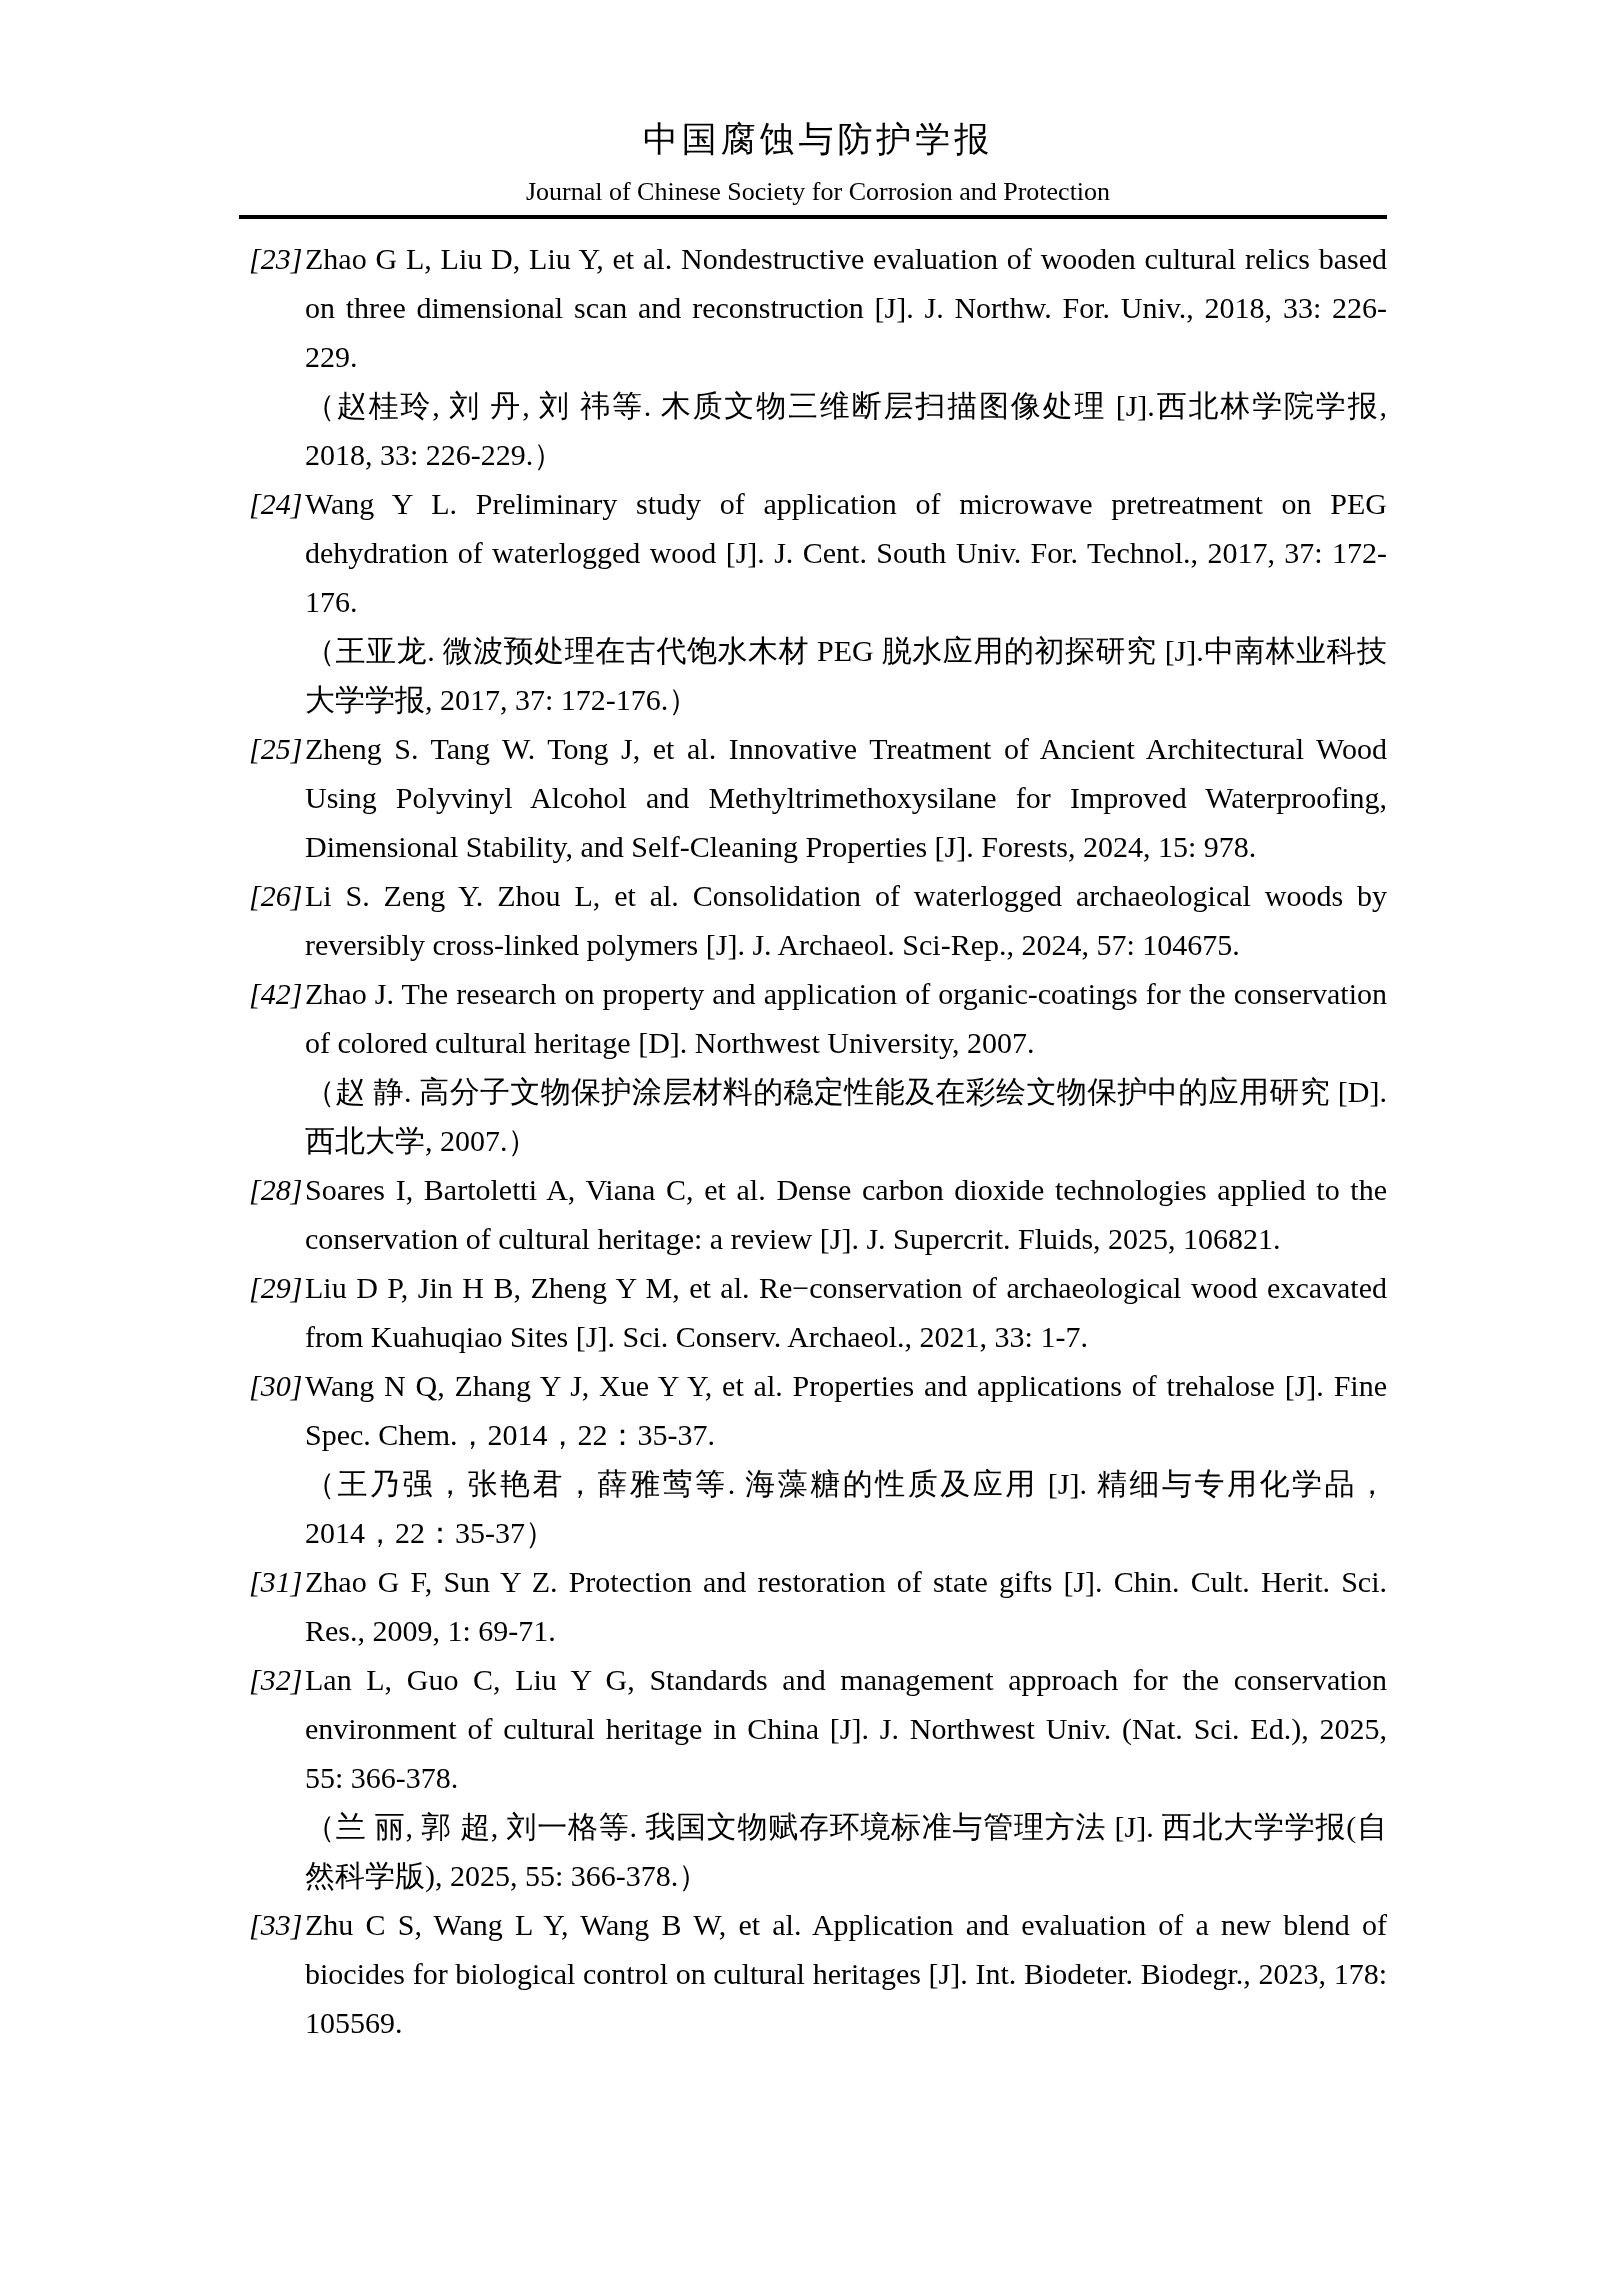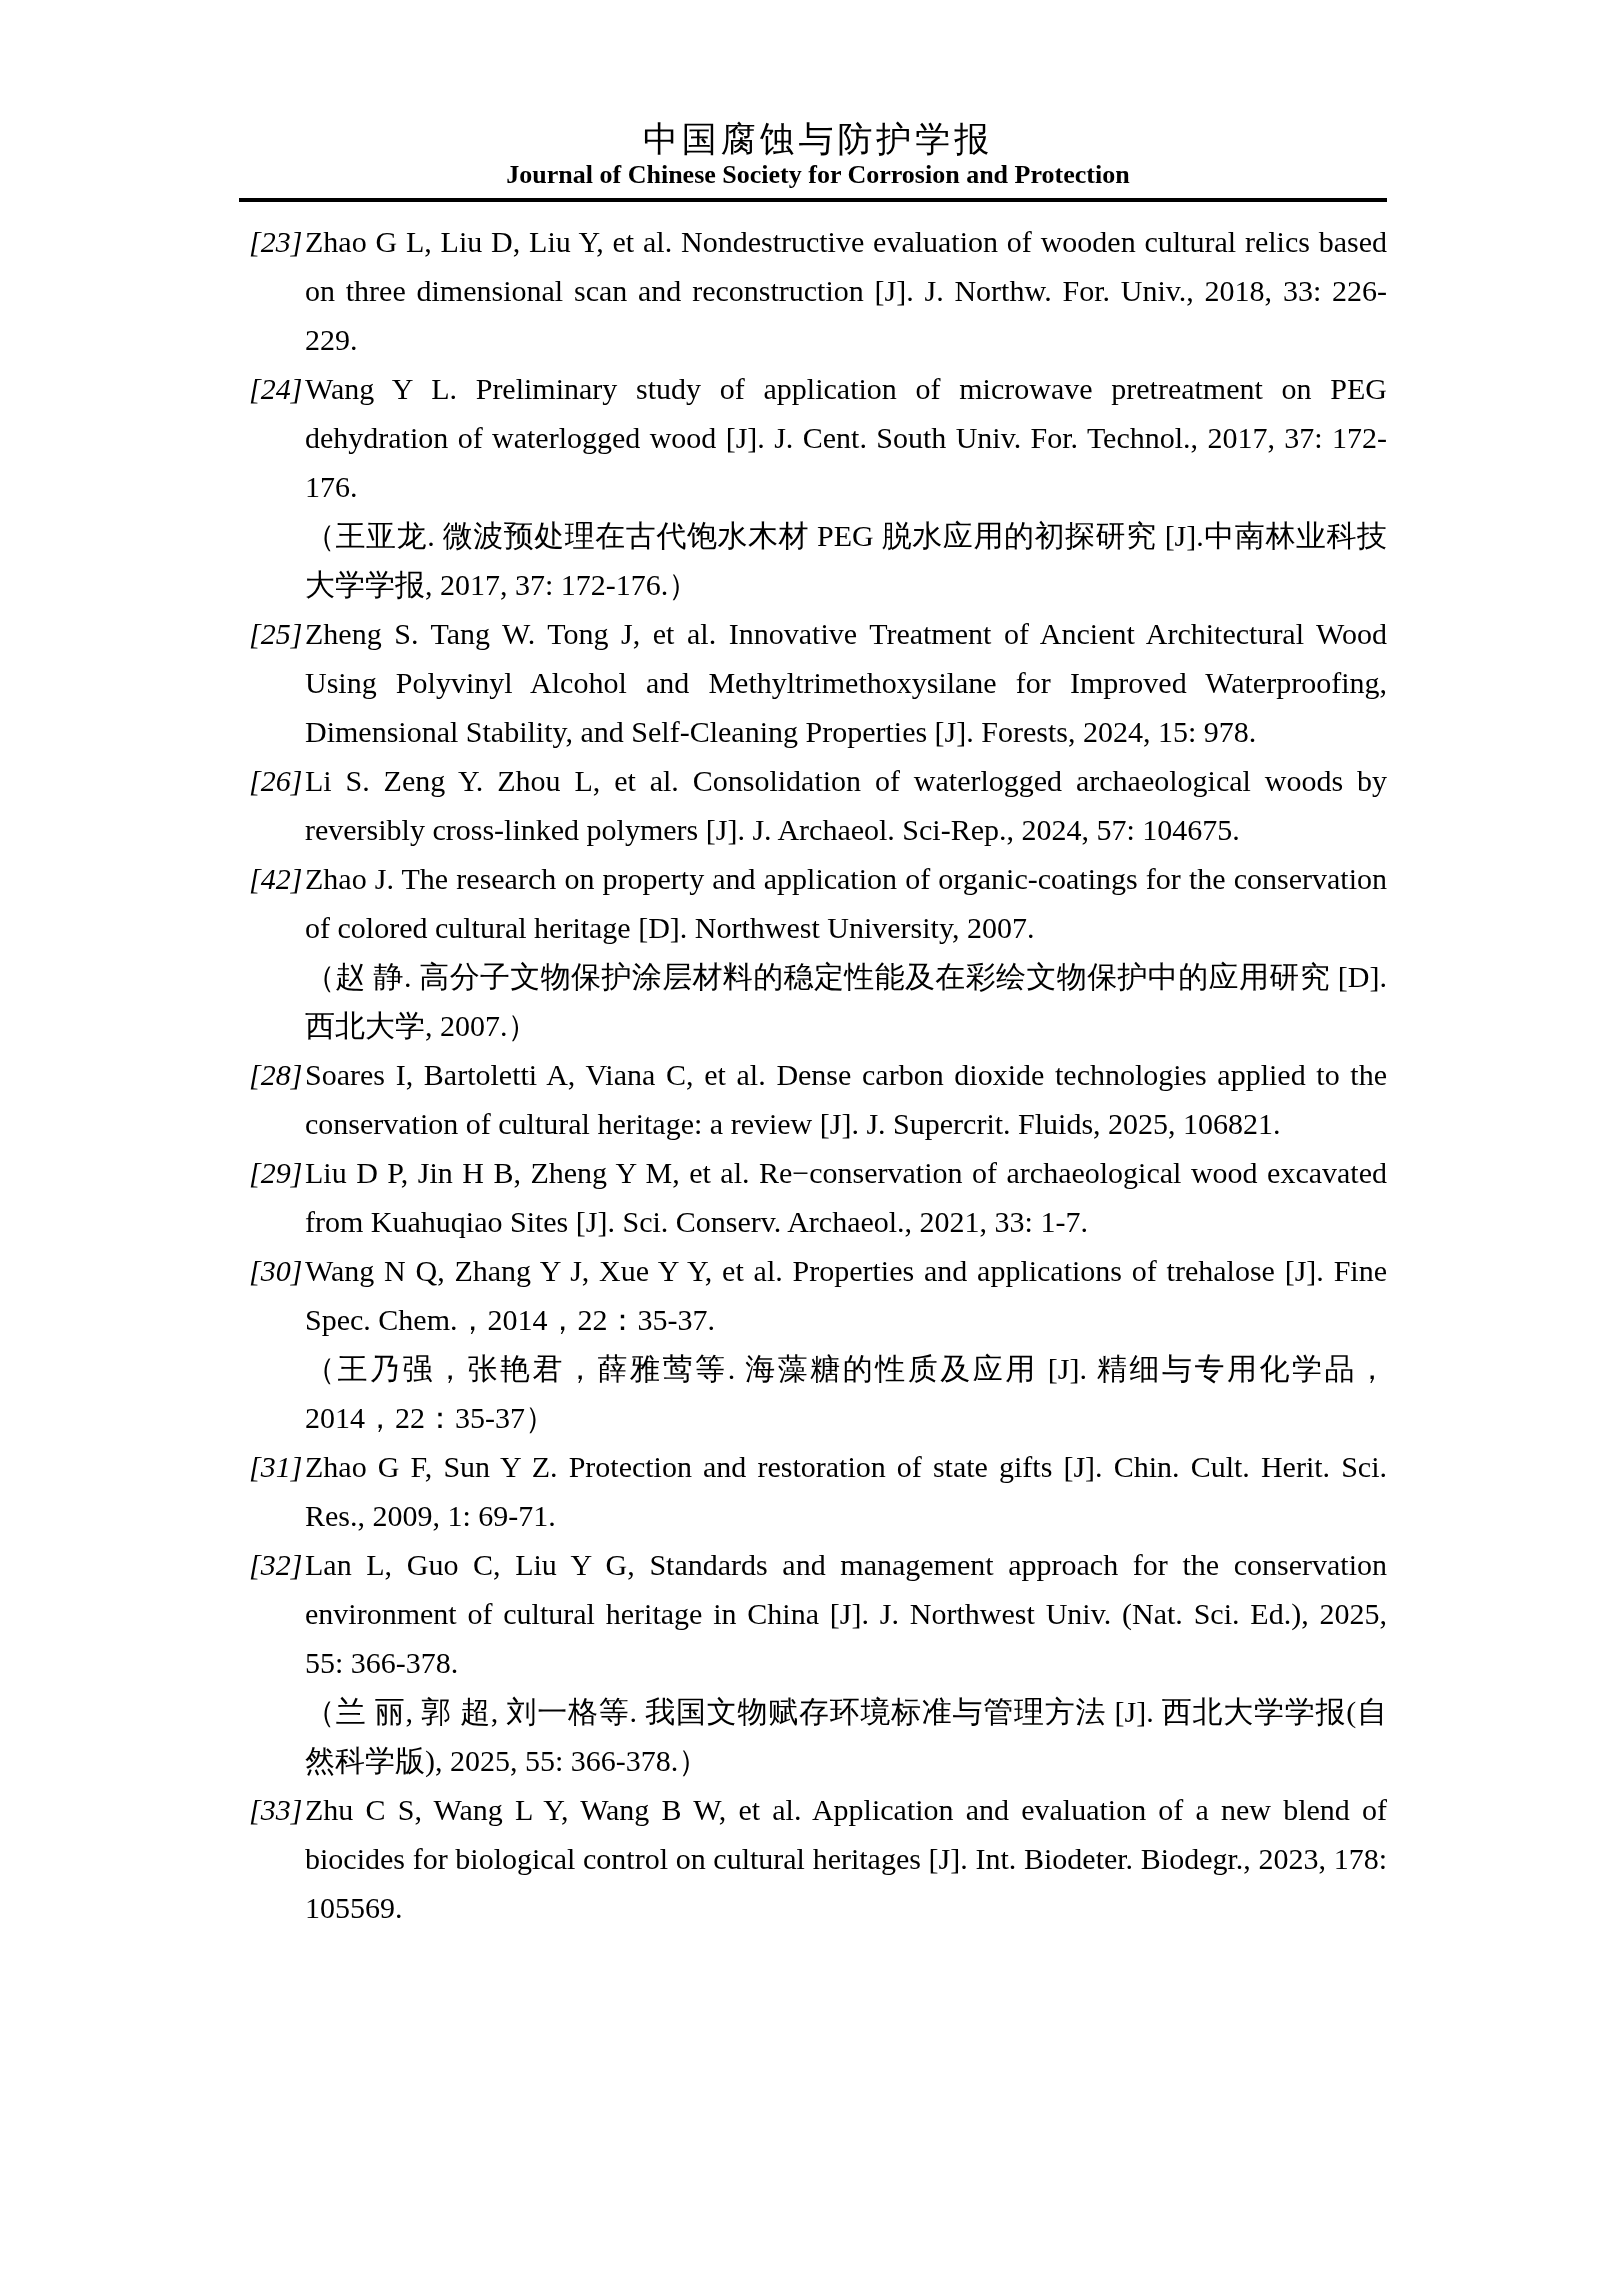--- a/index.html
+++ b/index.html
@@ -25,23 +25,23 @@
   }
   .journal-title-zh {
     font-size: 35px;
     font-weight: normal;
     letter-spacing: 3.9px;
     line-height: 1.1;
     margin: 0;
   }
   .journal-title-en {
     font-size: 26px;
-    font-weight: bold;
+    font-weight: normal;
     line-height: 1.1;
-    margin: 1px 0 0 0;
+    margin: 18px 0 0 0;
   }
   .head-rule {
     height: 3.9px;
     background: #000000;
     margin: 9.2px 0 0 -9.8px;
     width: 1148px;
   }
   ol.refs {
     list-style: none;
     margin: 14.4px 0 0 0;
@@ -75,20 +75,21 @@
   <div class="masthead">
     <h1 class="journal-title-zh">中国腐蚀与防护学报</h1>
     <h2 class="journal-title-en">Journal of Chinese Society for Corrosion and Protection</h2>
   </div>
 
   <div class="head-rule"></div>
 
   <ol class="refs" id="refs">
   <li class="ref">
     <p class="en"><span class="label">[23]</span><span class="text">Zhao G L, Liu D, Liu Y, et al. Nondestructive evaluation of wooden cultural relics based on three dimensional scan and reconstruction [J]. J. Northw. For. Univ., 2018, 33: 226-229.</span></p>
+    <p class="zh">（赵桂玲, 刘 丹, 刘 祎等. 木质文物三维断层扫描图像处理 [J].西北林学院学报, 2018, 33: 226-229.）</p>
   </li>
 
   <li class="ref">
     <p class="en"><span class="label">[24]</span><span class="text">Wang Y L. Preliminary study of application of microwave pretreatment on PEG dehydration of waterlogged wood [J]. J. Cent. South Univ. For. Technol., 2017, 37: 172-176.</span></p>
     <p class="zh">（王亚龙. 微波预处理在古代饱水木材 PEG 脱水应用的初探研究 [J].中南林业科技大学学报, 2017, 37: 172-176.）</p>
   </li>
 
   <li class="ref">
     <p class="en"><span class="label">[25]</span><span class="text">Zheng S. Tang W. Tong J, et al. Innovative Treatment of Ancient Architectural Wood Using Polyvinyl Alcohol and Methyltrimethoxysilane for Improved Waterproofing, Dimensional Stability, and Self-Cleaning Properties [J]. Forests, 2024, 15: 978.</span></p>
 

